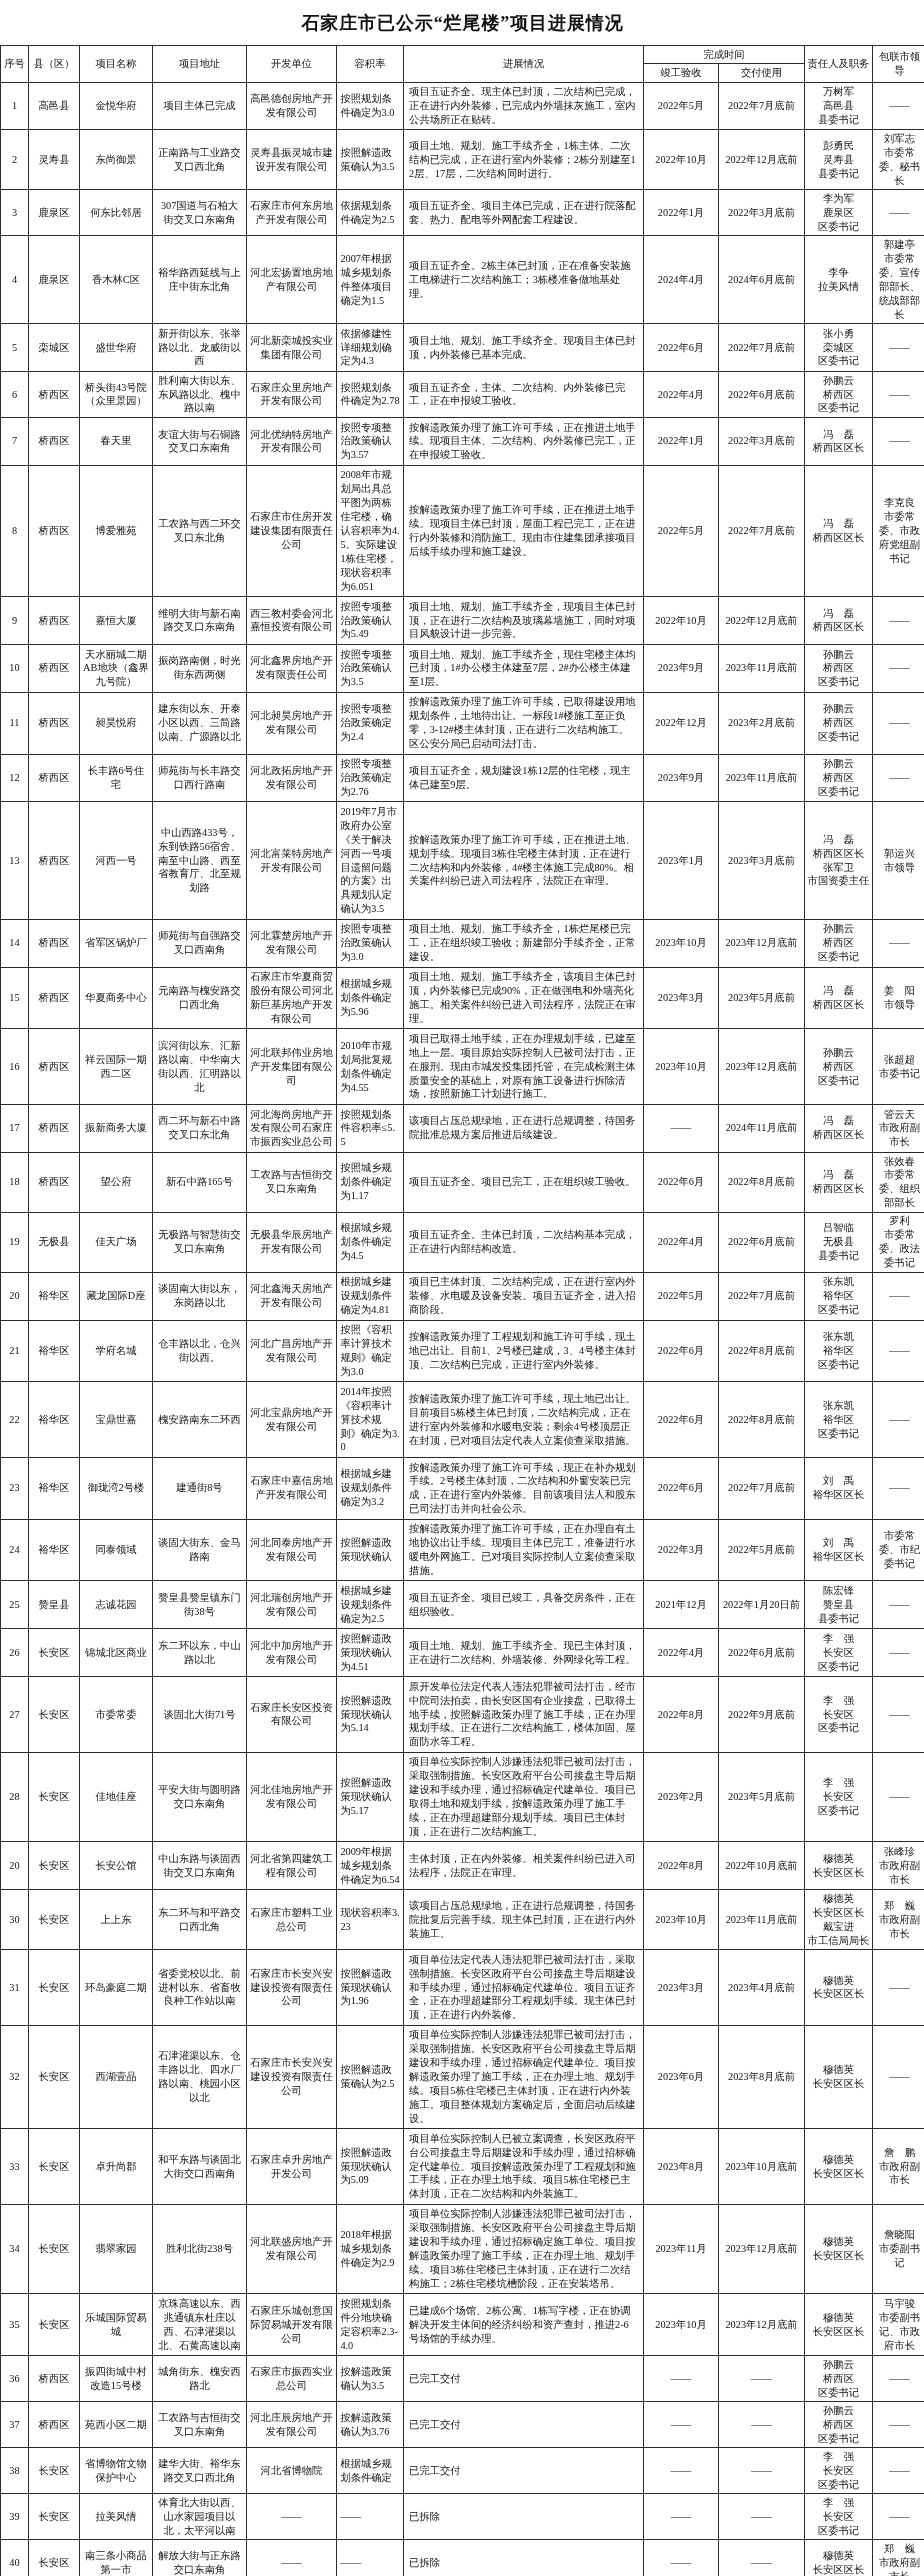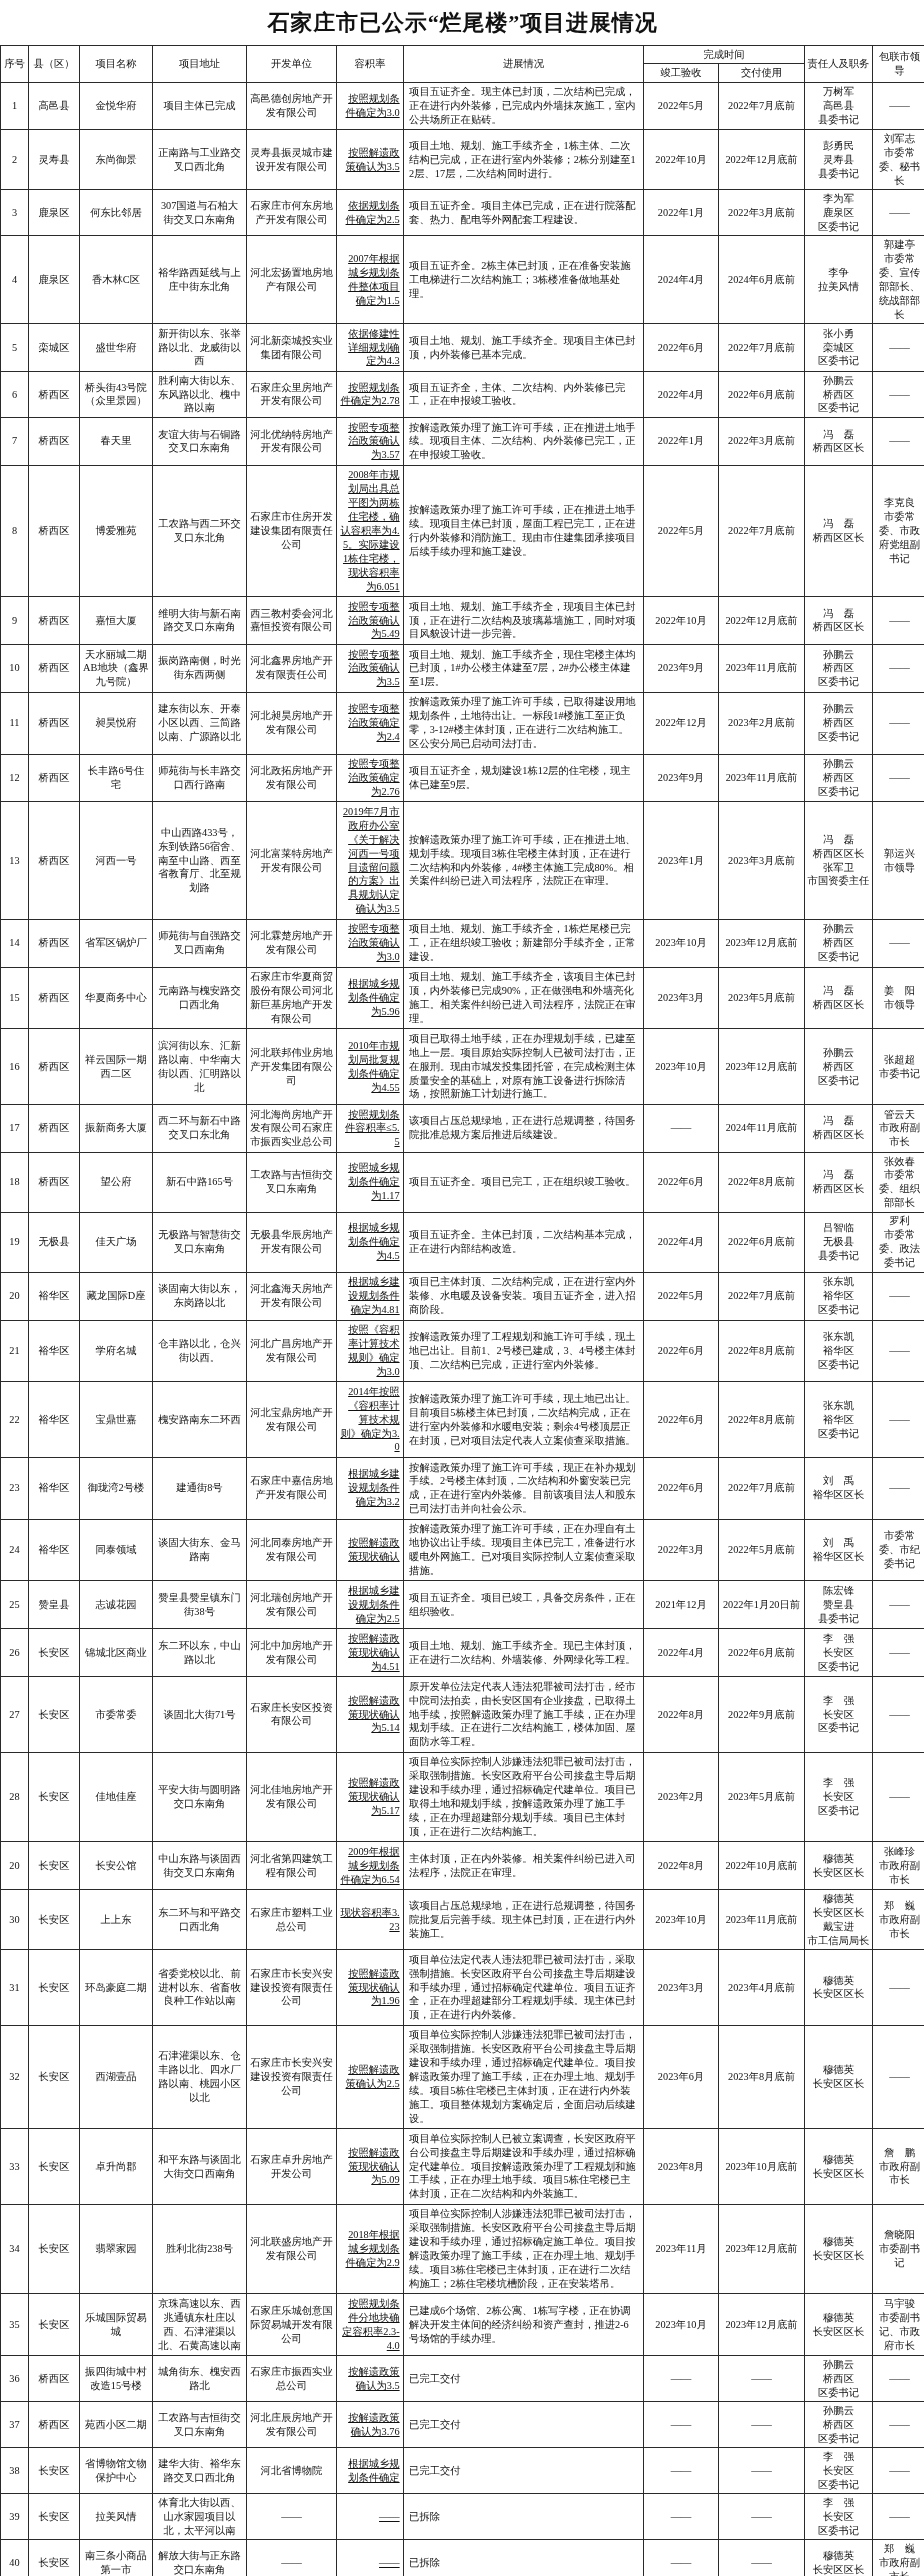--- a/index.html
+++ b/index.html
@@ -1,25 +1,25 @@
 <!DOCTYPE html>
 <html style="font-size:13.7px"><head>
 <meta charset="utf-8">
 <style>
   html,body{margin:0;padding:0;background:#ffffff;}
   body{width:925px;font-family:"Liberation Serif","DejaVu Serif",serif;color:#111;}
   .page{width:925px;}
   .title{height:45px;display:flex;align-items:center;justify-content:center;
-         font-size:22px;font-weight:bold;letter-spacing:0.9px;font-family:Liberation Serif, serif;}
+         font-size:18px;font-weight:bold;letter-spacing:0.9px;font-family:Liberation Serif, serif;}
   table{border-collapse:collapse;width:925px;table-layout:fixed;}
   th,td{border:0.9px solid #2a2a2a;padding:1.7px 2.6px;font-size:10.3px;line-height:1.35;
         text-align:center;vertical-align:middle;word-break:break-all;
         white-space:pre-line;font-weight:normal;}
   td.col-progress{text-align:left;padding:2.6px 5.1px;}
-  td.col-far{text-align:right;padding:2.6px 3.4px;text-decoration:underline;}
+  td.col-far{text-align:left;padding:2.6px 3.4px;}
   td.col-address{padding:1.7px 3.4px;}
   col.c-no{width:28px;} col.c-district{width:51px;} col.c-name{width:73px;}
   col.c-address{width:94px;} col.c-developer{width:90px;} col.c-far{width:67px;}
   col.c-progress{width:240px;} col.c-acceptance{width:75px;} col.c-delivery{width:86px;}
   col.c-responsible{width:68px;} col.c-leader{width:54px;}
 </style>
 </head>
 <body>
 
 <div class="page">

